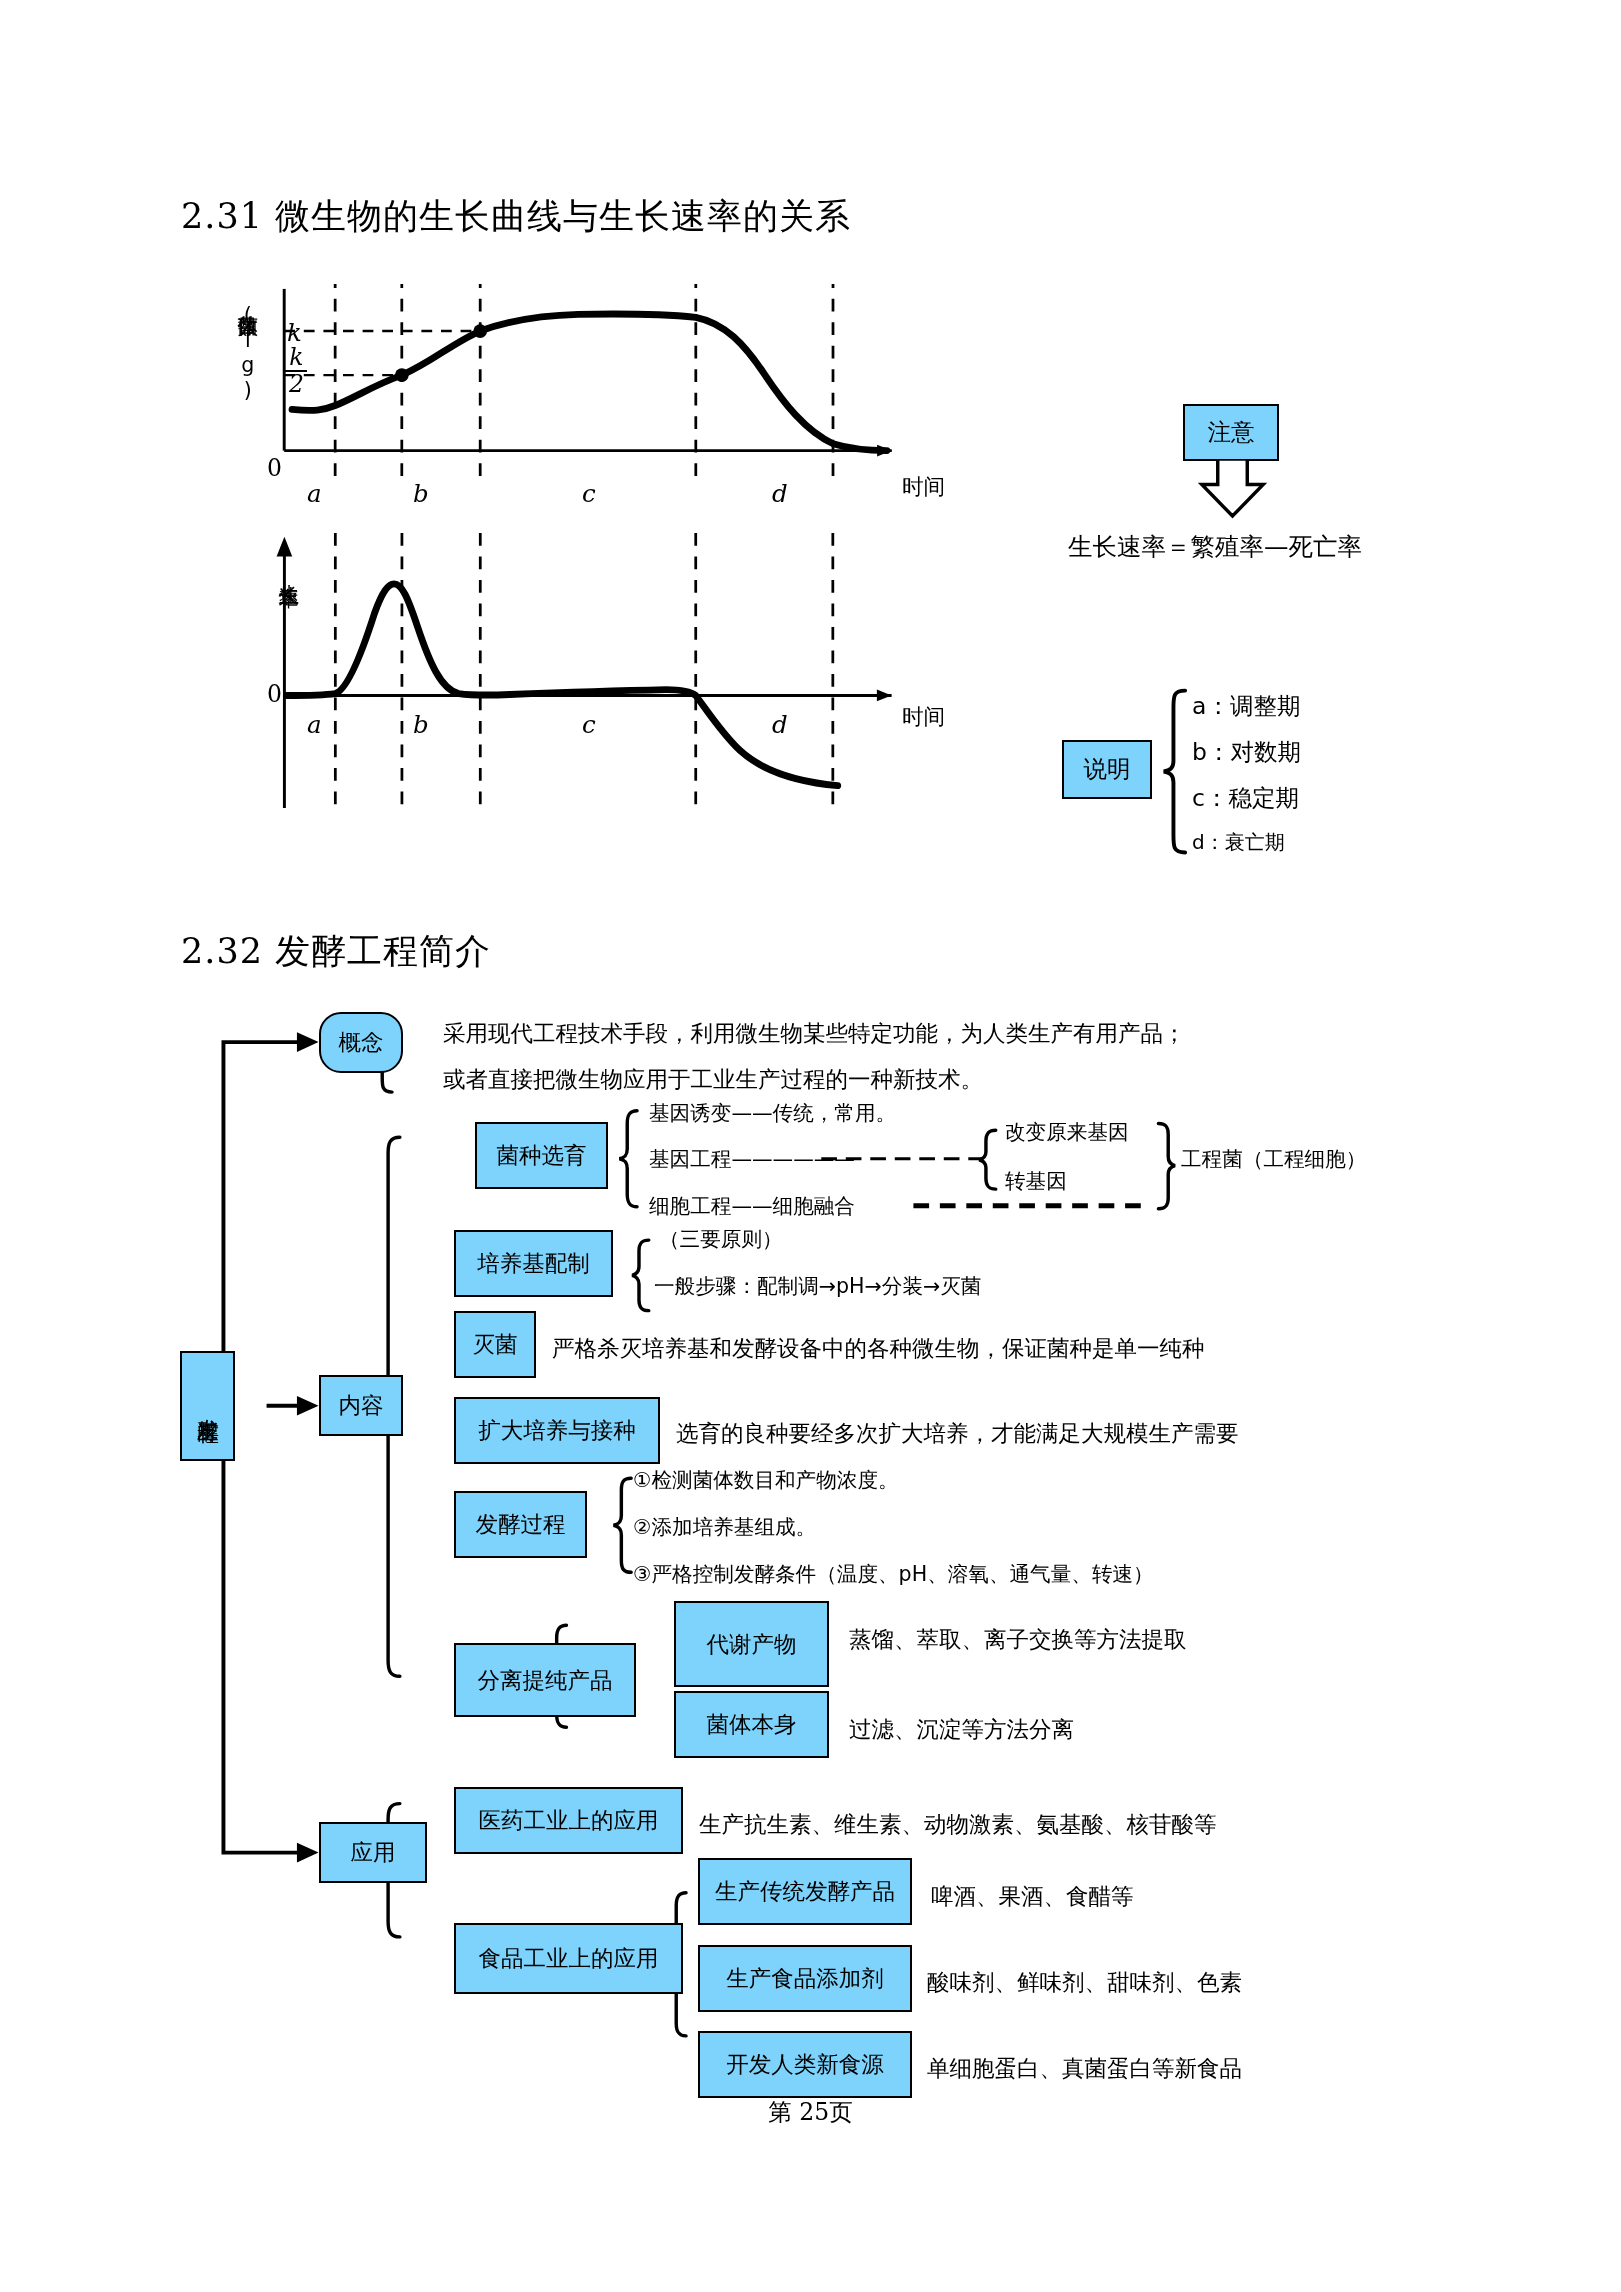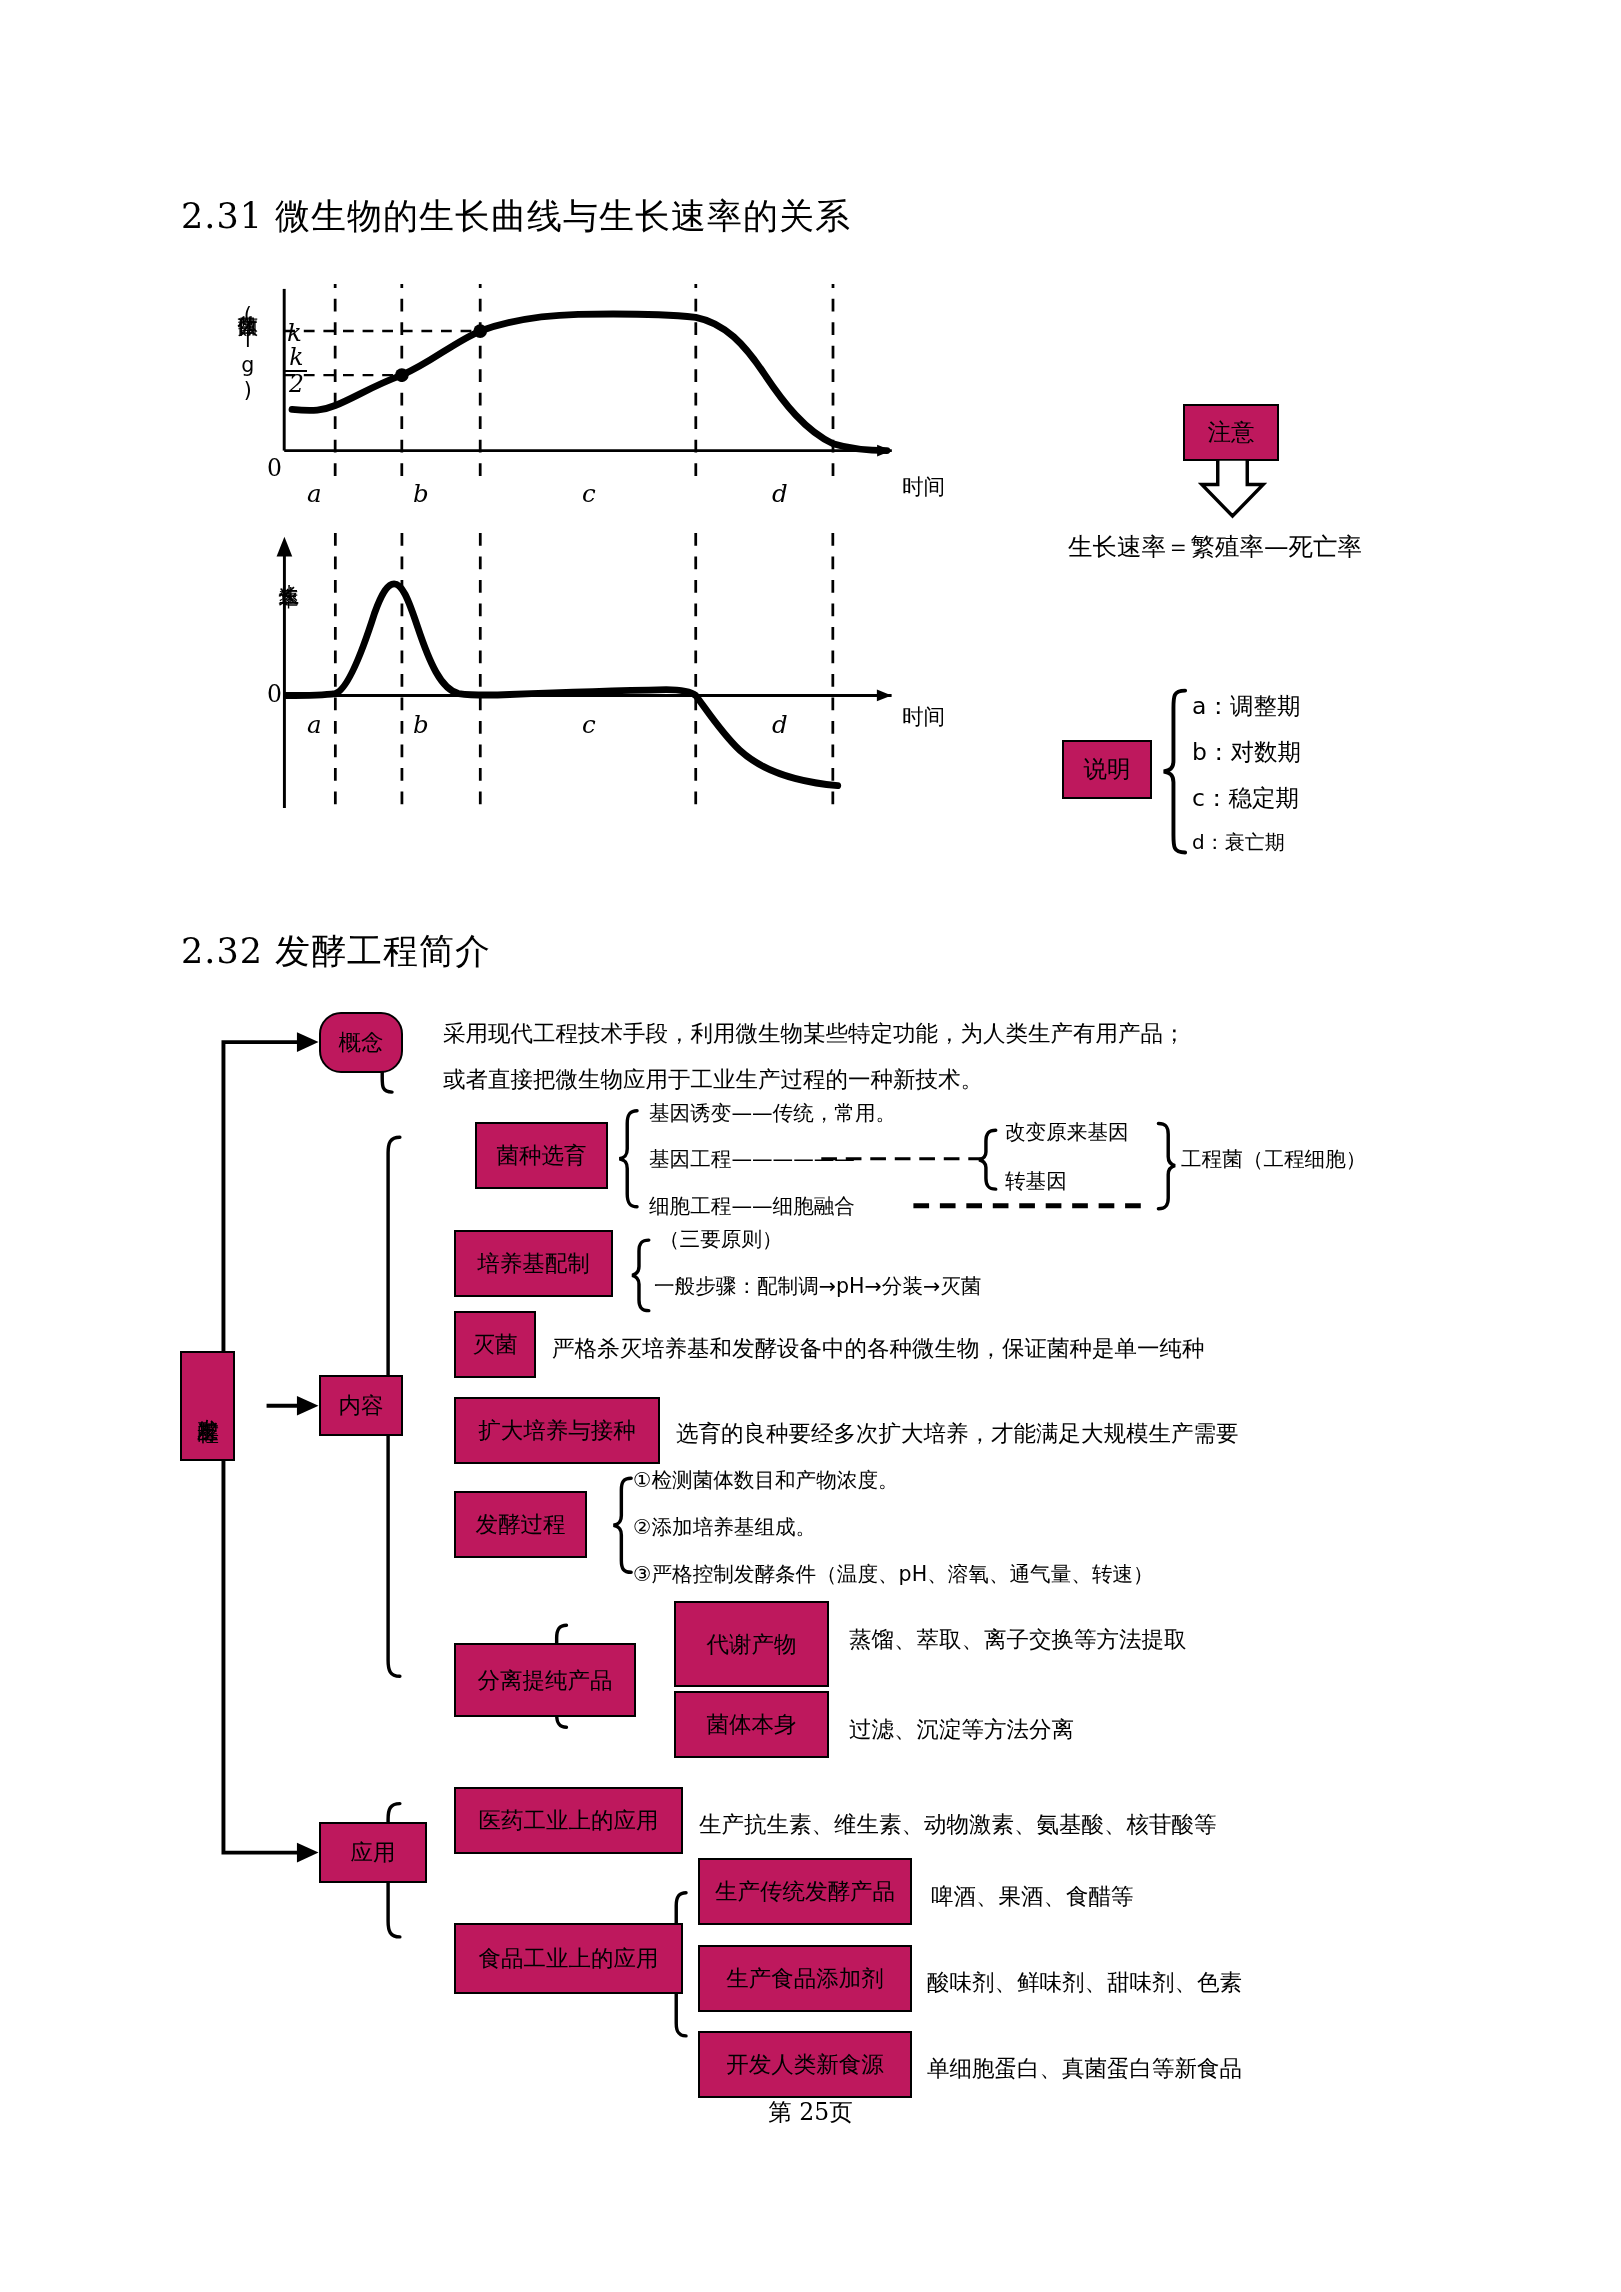--- a/index.html
+++ b/index.html
@@ -45,21 +45,21 @@
   }
   .italic { font-style: italic; font-family: "DejaVu Serif","Liberation Serif",serif; }
 
   
   .chart-svg { position: absolute; }
 
   
   .box {
     position: absolute;
     border: 2.9px solid #000;
-    background: #be185d;
+    background: #7dd3fc;
     display: flex;
     align-items: center;
     justify-content: center;
     text-align: center;
     font-size: 22.5px;
     font-family: "DejaVu Sans", "Liberation Sans", sans-serif;
     box-sizing: border-box;
     line-height: 1.2;
   }
   .box.thin { border-width: 2px; }

